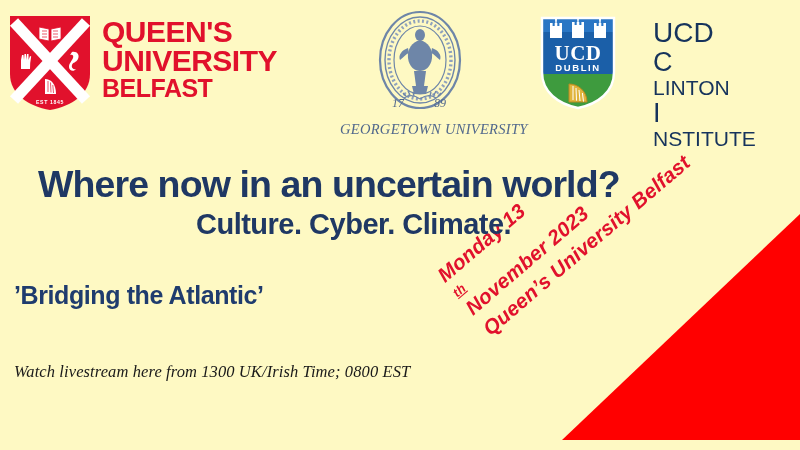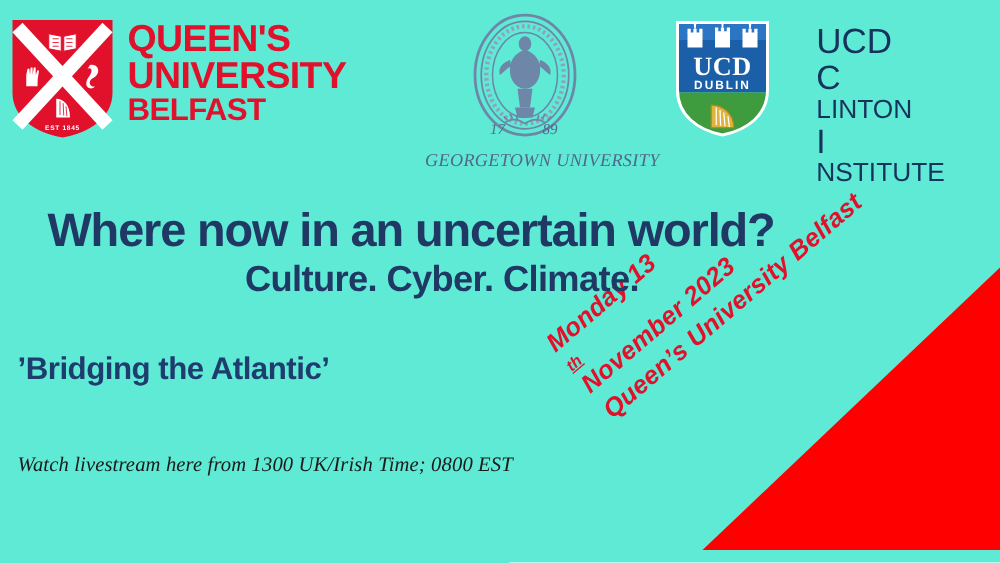--- a/index.html
+++ b/index.html
@@ -4,21 +4,21 @@
 <style>
   html, body {
     margin: 0;
     padding: 0;
     background: #ffffff;
   }
   #poster {
     position: relative;
     width: 800px;
     height: 450px;
-    background: #5eead4;
+    background: #fef9c3;
     overflow: hidden;
     font-family: "Liberation Sans", sans-serif;
   }
 
   
   .logo-strip {
     position: absolute;
     top: 0; left: 0;
     width: 800px; height: 148px;
   }

